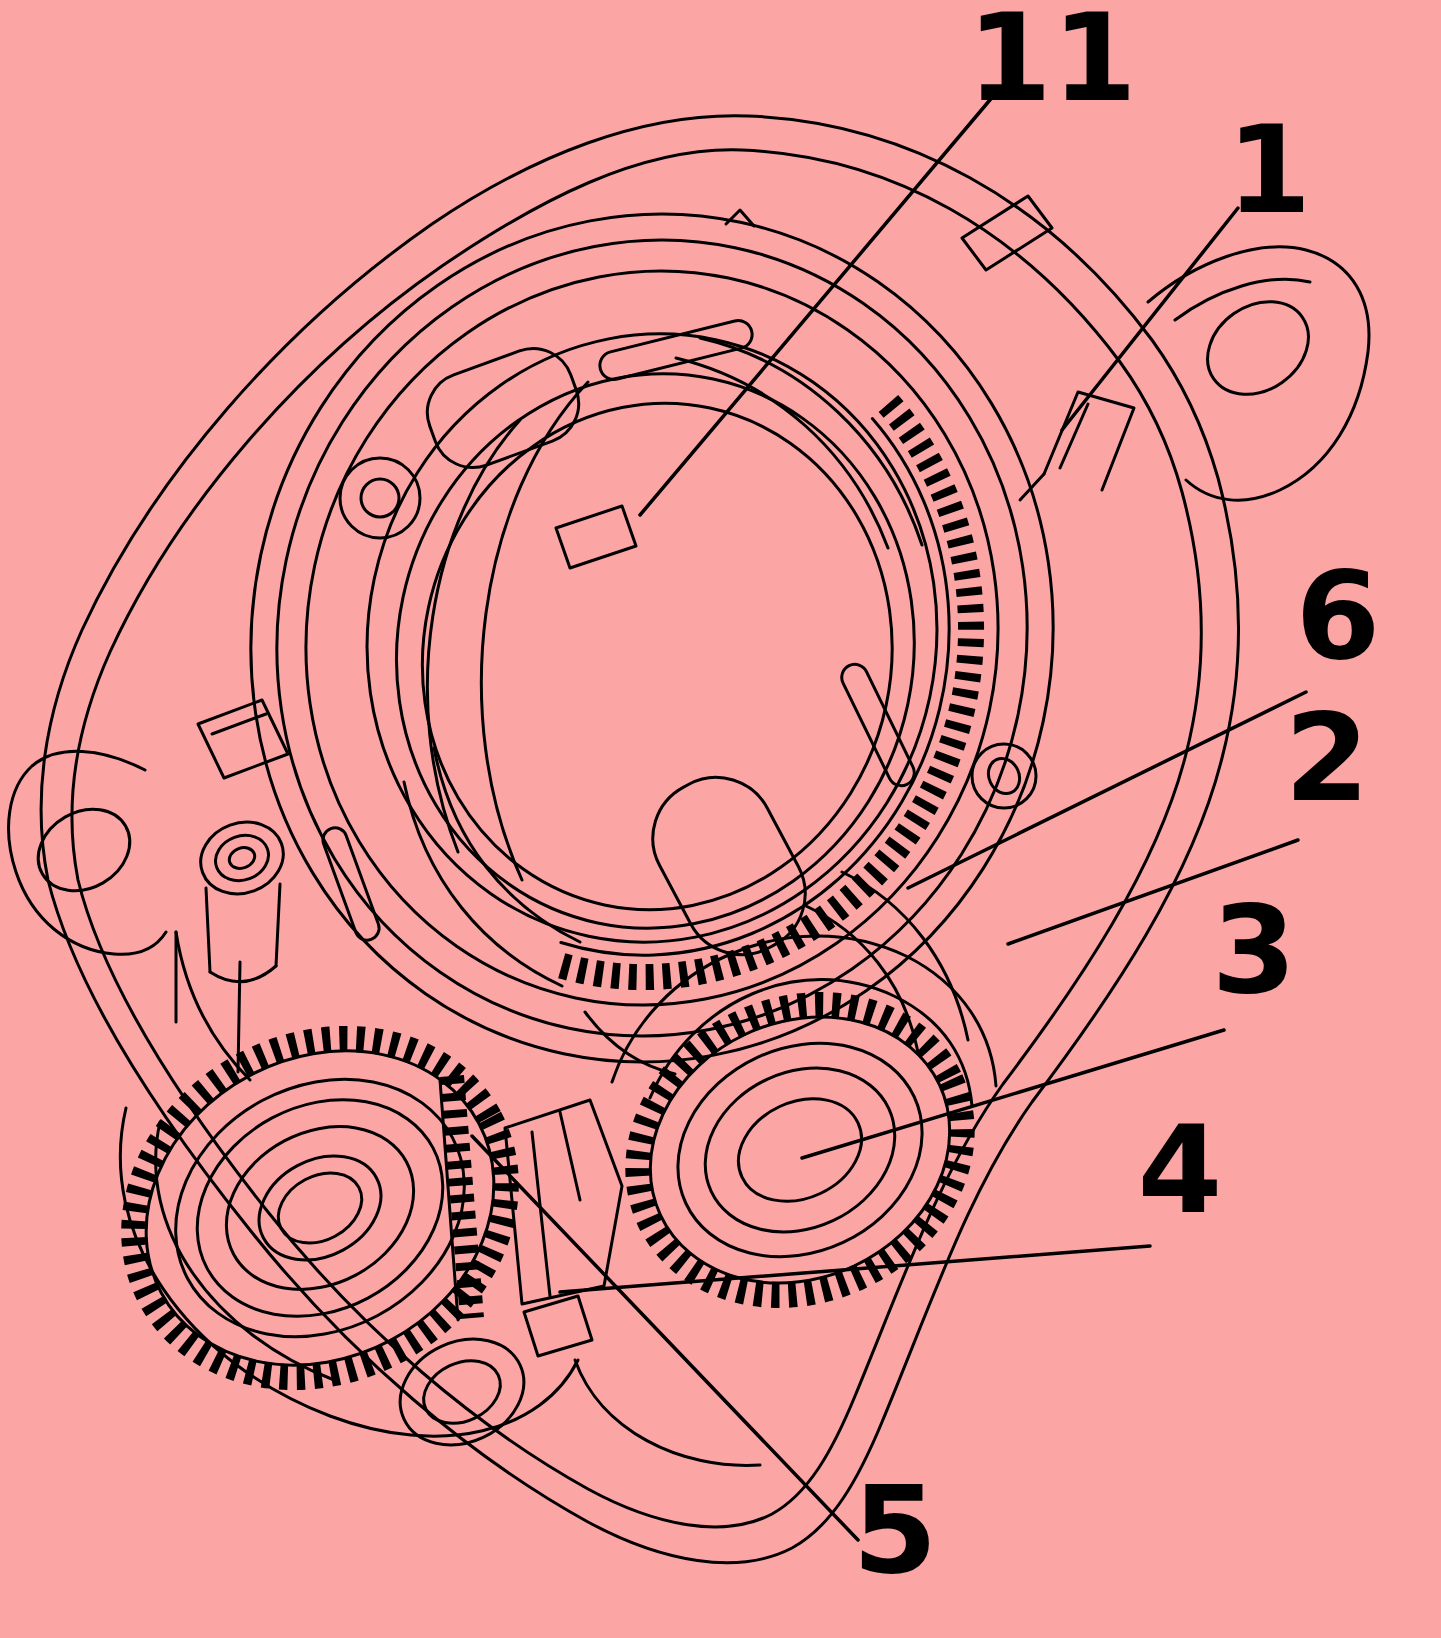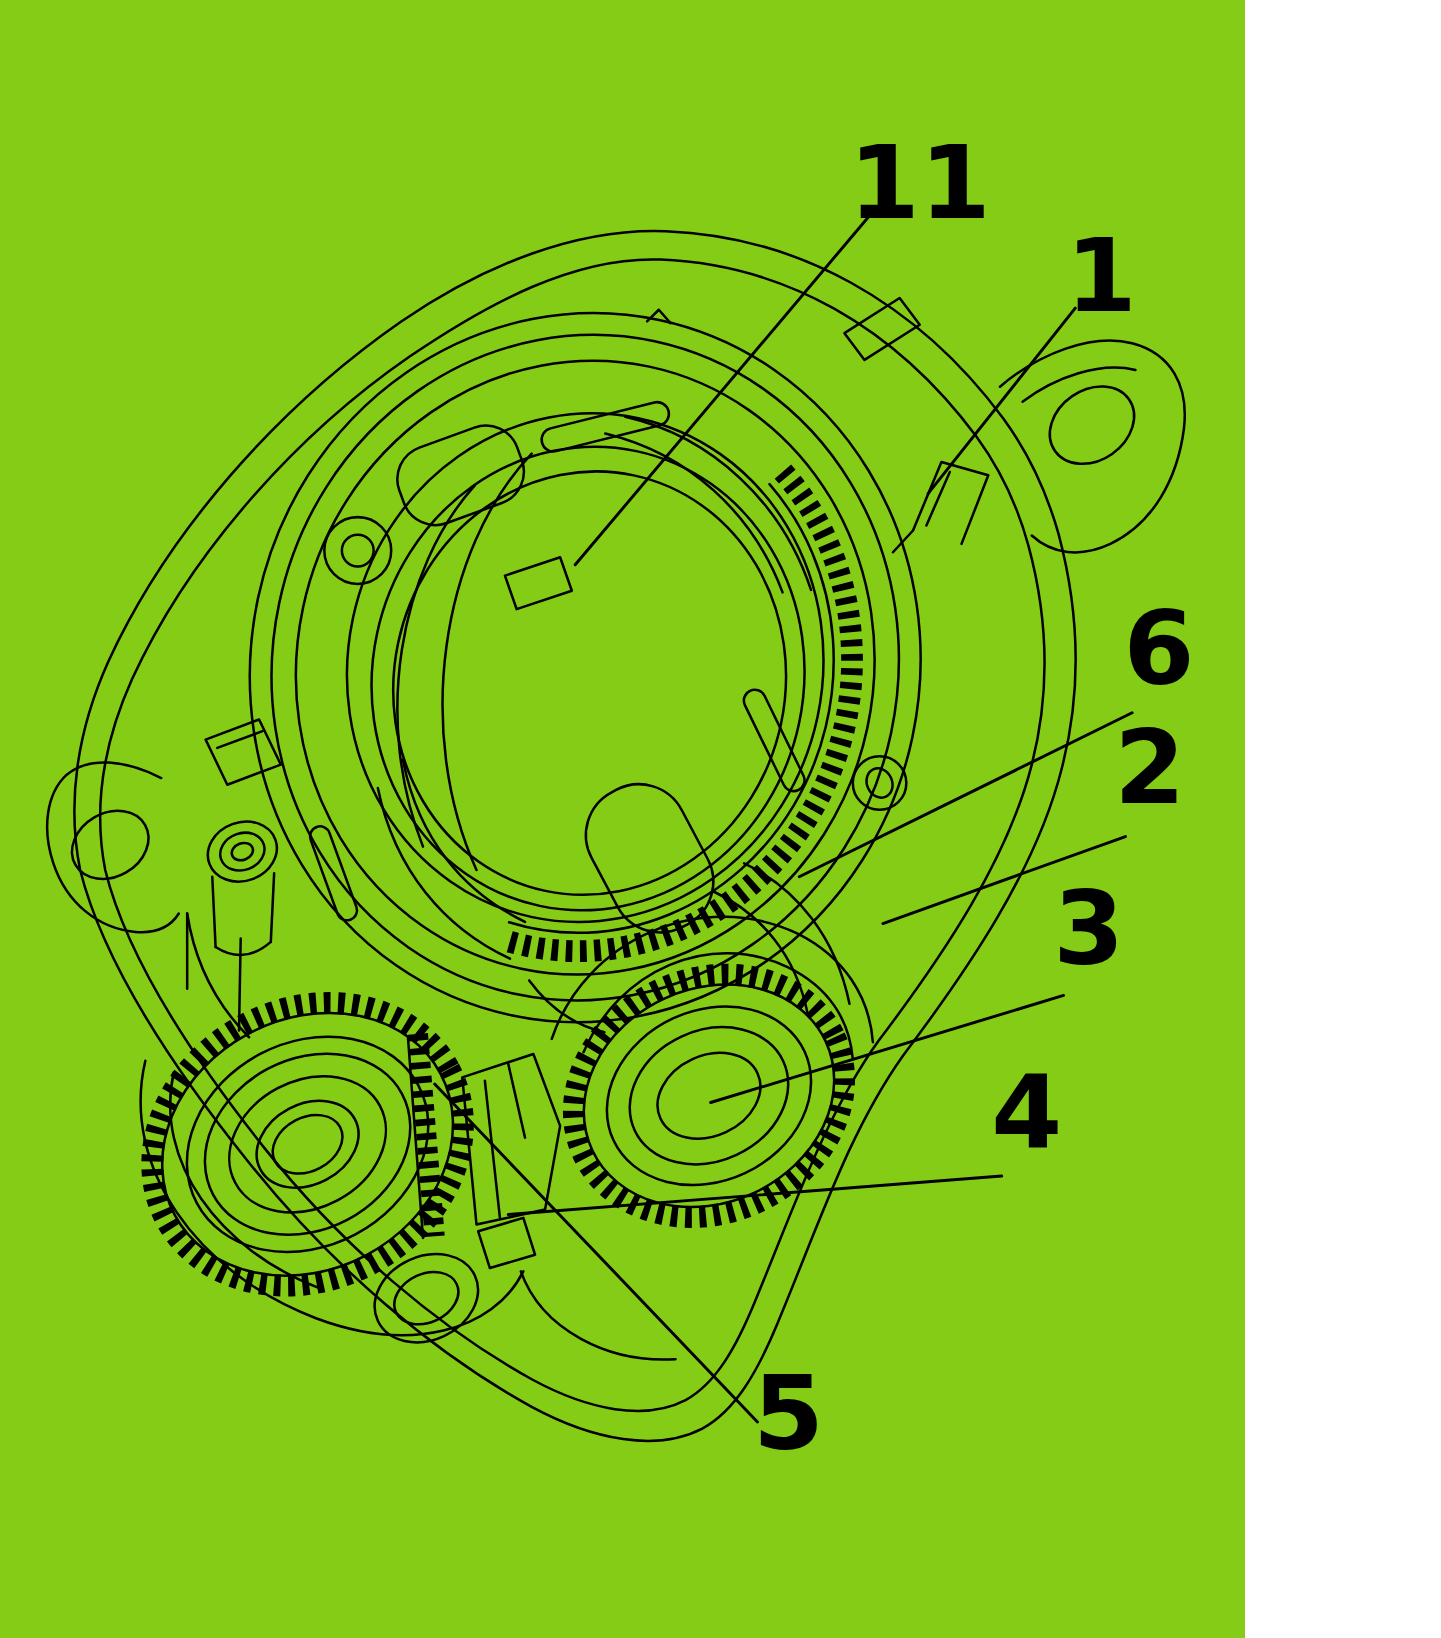--- a/index.html
+++ b/index.html
@@ -2,25 +2,24 @@
 <html><head>
 <meta charset="utf-8">
 <style>
   html, body {
     margin: 0;
     padding: 0;
     background: #ffffff;
   }
   .figure-canvas {
     position: relative;
-    width: 1205px;
+    width: 1441px;
     height: 1638px;
-    background: #84cc16;
+    background: #fca5a5;
     overflow: hidden;
-    padding-left: 40px;
   }
   svg { display: block; width: 100%; height: 100%; }
   .ln {
     fill: none;
     stroke: #000000;
     stroke-width: 3;
     stroke-linecap: round;
     stroke-linejoin: round;
   }
   .teeth {

